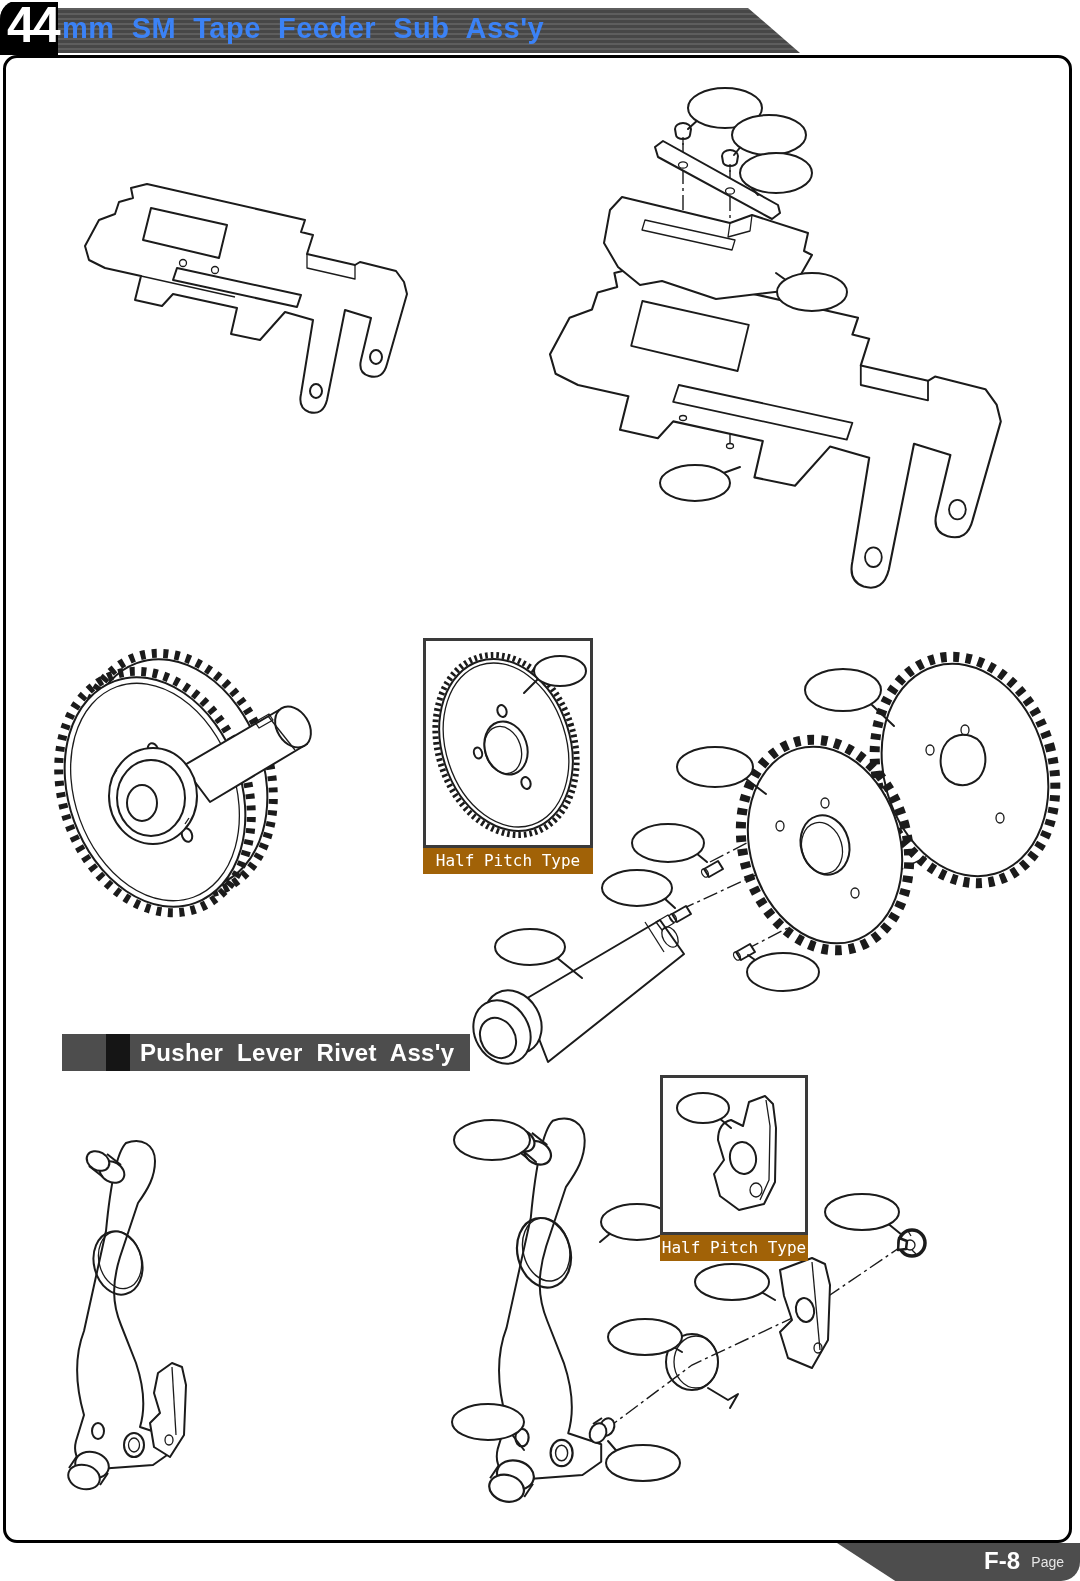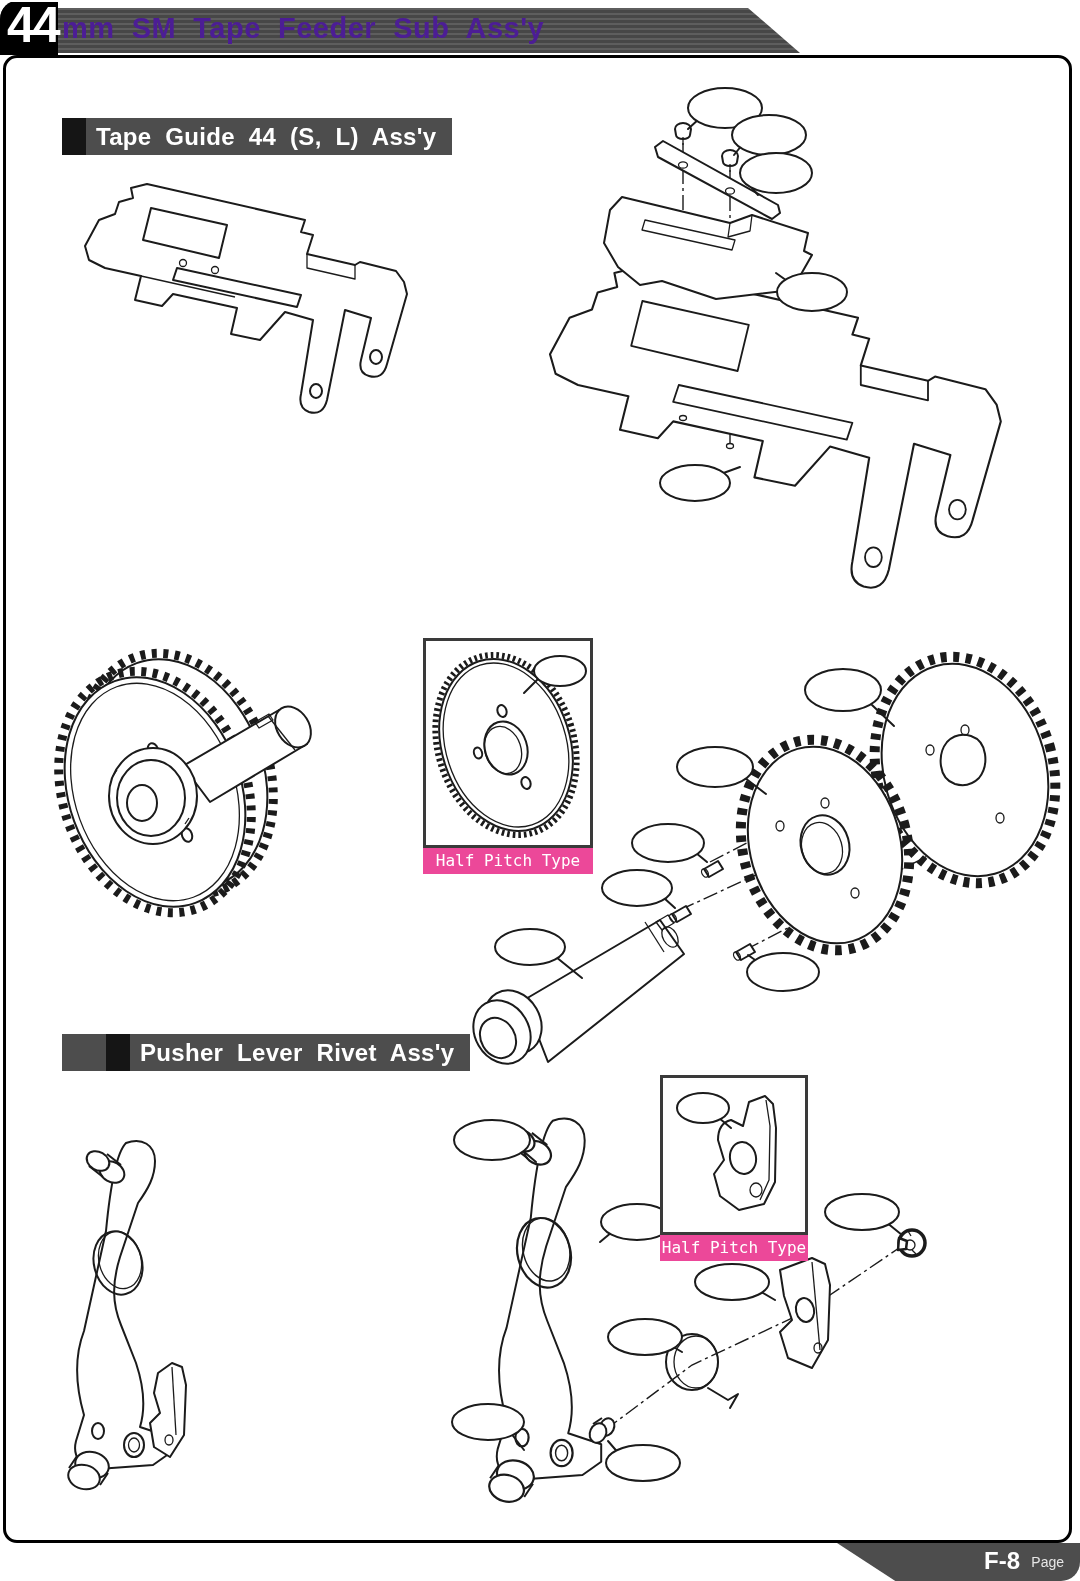--- a/index.html
+++ b/index.html
@@ -7,33 +7,33 @@
         font-family:"Liberation Sans",sans-serif;border-radius:19px;}
   
   .title-bar{position:absolute;left:0;top:8px;width:800px;height:45px;}
   .title-stripe{position:absolute;left:0;top:0;width:100%;height:100%;
         background:repeating-linear-gradient(180deg,#5e5e5e 0 2px,#474747 2px 5px);
         clip-path:polygon(0 0,93.5% 0,100% 100%,0 100%);}
   .title-black{position:absolute;left:0;top:-6px;width:58px;height:53px;background:#000;}
   .title-num{position:absolute;left:7px;top:-12px;font-size:50px;font-weight:900;
         color:#fff;letter-spacing:-2px;}
   .title-rest{position:absolute;left:62px;top:4px;font-size:29px;font-weight:bold;
-        color:#4c1d95;white-space:pre;letter-spacing:.5px;}
+        color:#3b82f6;white-space:pre;letter-spacing:.5px;}
   
   .frame{position:absolute;left:3px;top:55px;width:1069px;height:1488px;box-sizing:border-box;
         border:3px solid #000;border-radius:14px;background:#fff;}
   
   .sec-header{position:absolute;height:37px;background:#4d4d4d;display:inline-flex;
         align-items:center;padding-right:16px;z-index:5;}
   .sec-sq{width:24px;height:37px;background:#151515;margin-right:10px;flex:none;}
   .sec-label{color:#fff;font-size:24px;font-weight:bold;white-space:pre;letter-spacing:.3px;}
   
   .inset{position:absolute;z-index:6;background:#fff;}
   .inset .img{box-sizing:border-box;border:3px solid #3a3a3a;background:#fff;}
-  .inset .cap{background:#ec4899;color:#fff;text-align:center;
+  .inset .cap{background:#a16207;color:#fff;text-align:center;
         font-family:"DejaVu Sans Mono",monospace;font-size:16px;line-height:26px;
         height:26px;white-space:pre;}
   
   .footer{position:absolute;left:837px;top:1543px;width:243px;height:38px;background:#4d4d4d;
         clip-path:polygon(0 0,100% 0,100% 100%,24% 100%);}
   .footer .code{position:absolute;right:60px;top:4px;color:#fff;font-size:24px;font-weight:bold;}
   .footer .lbl{position:absolute;right:16px;top:11px;color:#e6e6e6;font-size:14px;}
   
   svg{position:absolute;overflow:visible;}
   .ln{fill:none;stroke:#1b1b1b;stroke-width:2;stroke-linejoin:round;stroke-linecap:round;}
@@ -50,24 +50,20 @@
 
   <div class="title-bar">
     <div class="title-stripe"></div>
     <div class="title-black"></div>
     <span class="title-num">44</span>
     <span class="title-rest">mm  SM  Tape  Feeder  Sub  Ass'y</span>
   </div>
 
   <div class="frame"></div>
 
-  <div class="sec-header" style="left:62px;top:118px;">
-    <span class="sec-sq"></span>
-    <span class="sec-label">Tape  Guide  44  (S,  L)  Ass'y</span>
-  </div>
   <div class="sec-header" style="left:62px;top:1034px;padding-left:44px;">
     <span class="sec-sq"></span>
     <span class="sec-label">Pusher  Lever  Rivet  Ass'y</span>
   </div>
 
   <svg style="left:55px;top:168px;" width="385" height="295" viewBox="0 0 385 295">
     <path class="lnw" d="M92,16 L250,52 246,64 258,67 252,86 300,97 305,94 341,103 349,114 352,126 332,196
       Q328,212 314,208 Q303,205 306,192 L316,150 290,142 272,232 Q268,248 254,244 Q243,240 246,226
       L258,152 230,144 205,172 176,166 182,140 118,126 107,138 80,132 86,108 50,100 34,92 30,78
       44,52 60,46 64,34 78,30 76,20 Z"></path>

